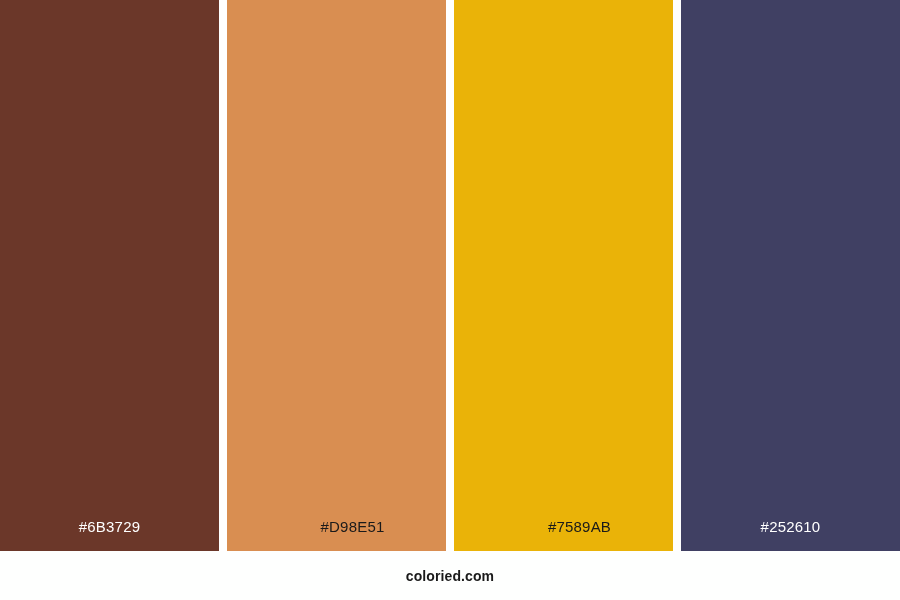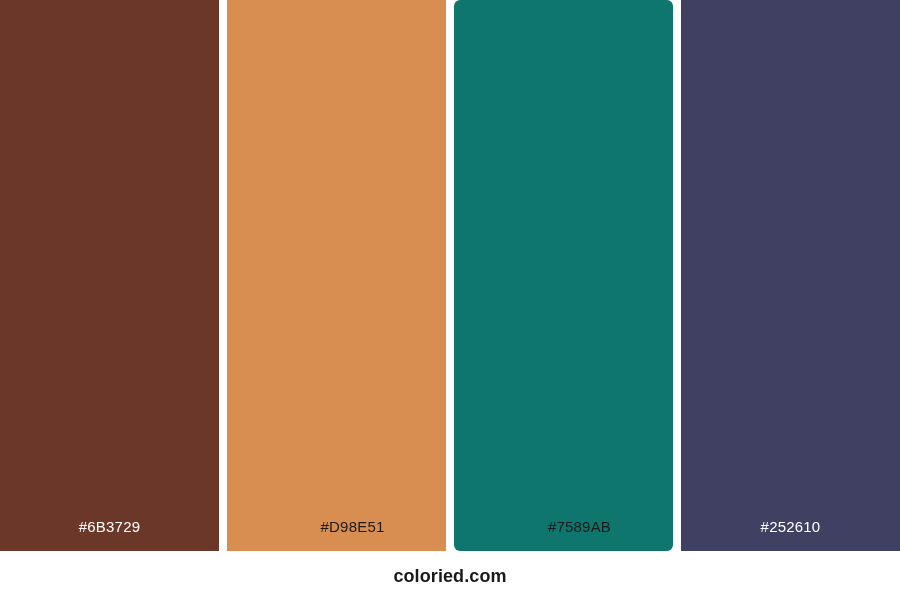--- a/index.html
+++ b/index.html
@@ -58,21 +58,21 @@
   .footer {
     flex: 1 1 auto;
     width: 900px;
     background: #fefffe;
     display: flex;
     align-items: center;
     justify-content: center;
   }
   .footer-brand {
     font-family: "Liberation Sans", sans-serif;
-    font-size: 18px;
+    font-size: 14px;
     font-weight: bold;
     color: #1a1a1a;
     letter-spacing: 0.1px;
     line-height: 15px;
     margin-top: 2px;
   }
 </style>
 </head>
 <body>
 
@@ -82,21 +82,21 @@
 
     <div class="swatch" style="background-color: rgb(107, 55, 41);">
       <span class="swatch-label light-text">#6B3729</span>
     </div>
 
     <div class="swatch" style="background-color: rgb(217, 142, 81);">
       <span class="swatch-label dark-text">#D98E51</span>
     </div>
 
 
-    <div class="swatch" style="background-color: #0f766e; border-radius: 6px;">
+    <div class="swatch" style="background-color: #eab308;">
       <span class="swatch-label dark-text">#7589AB</span>
     </div>
 
     <div class="swatch" style="background-color: rgb(64, 64, 99);">
       <span class="swatch-label light-text">#252610</span>
     </div>
 
   </div>
 
   <div class="footer">

